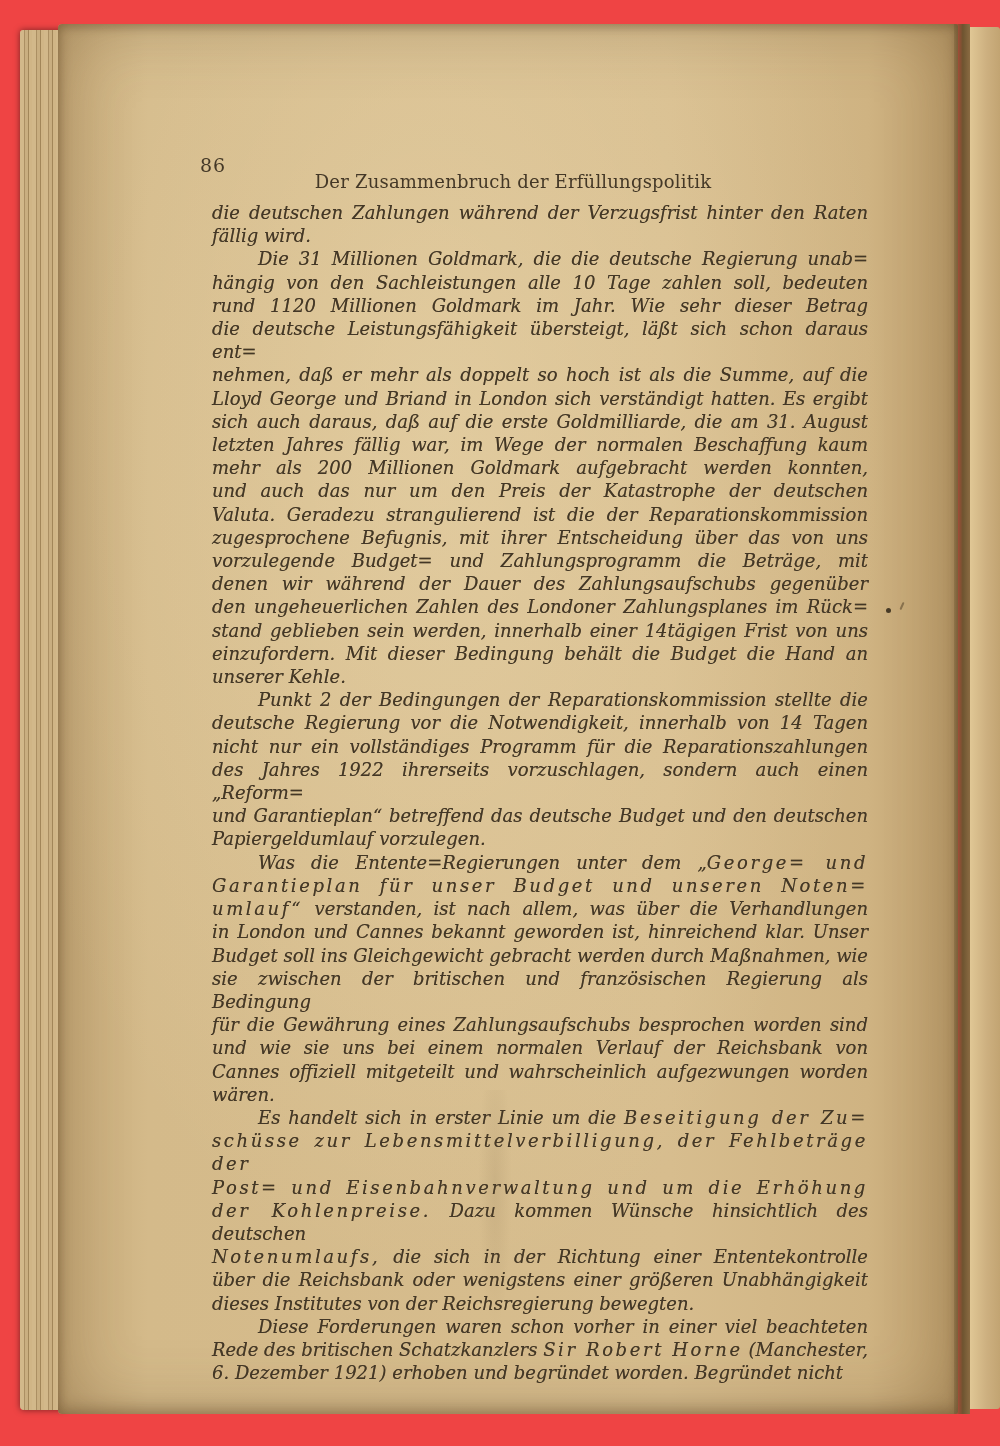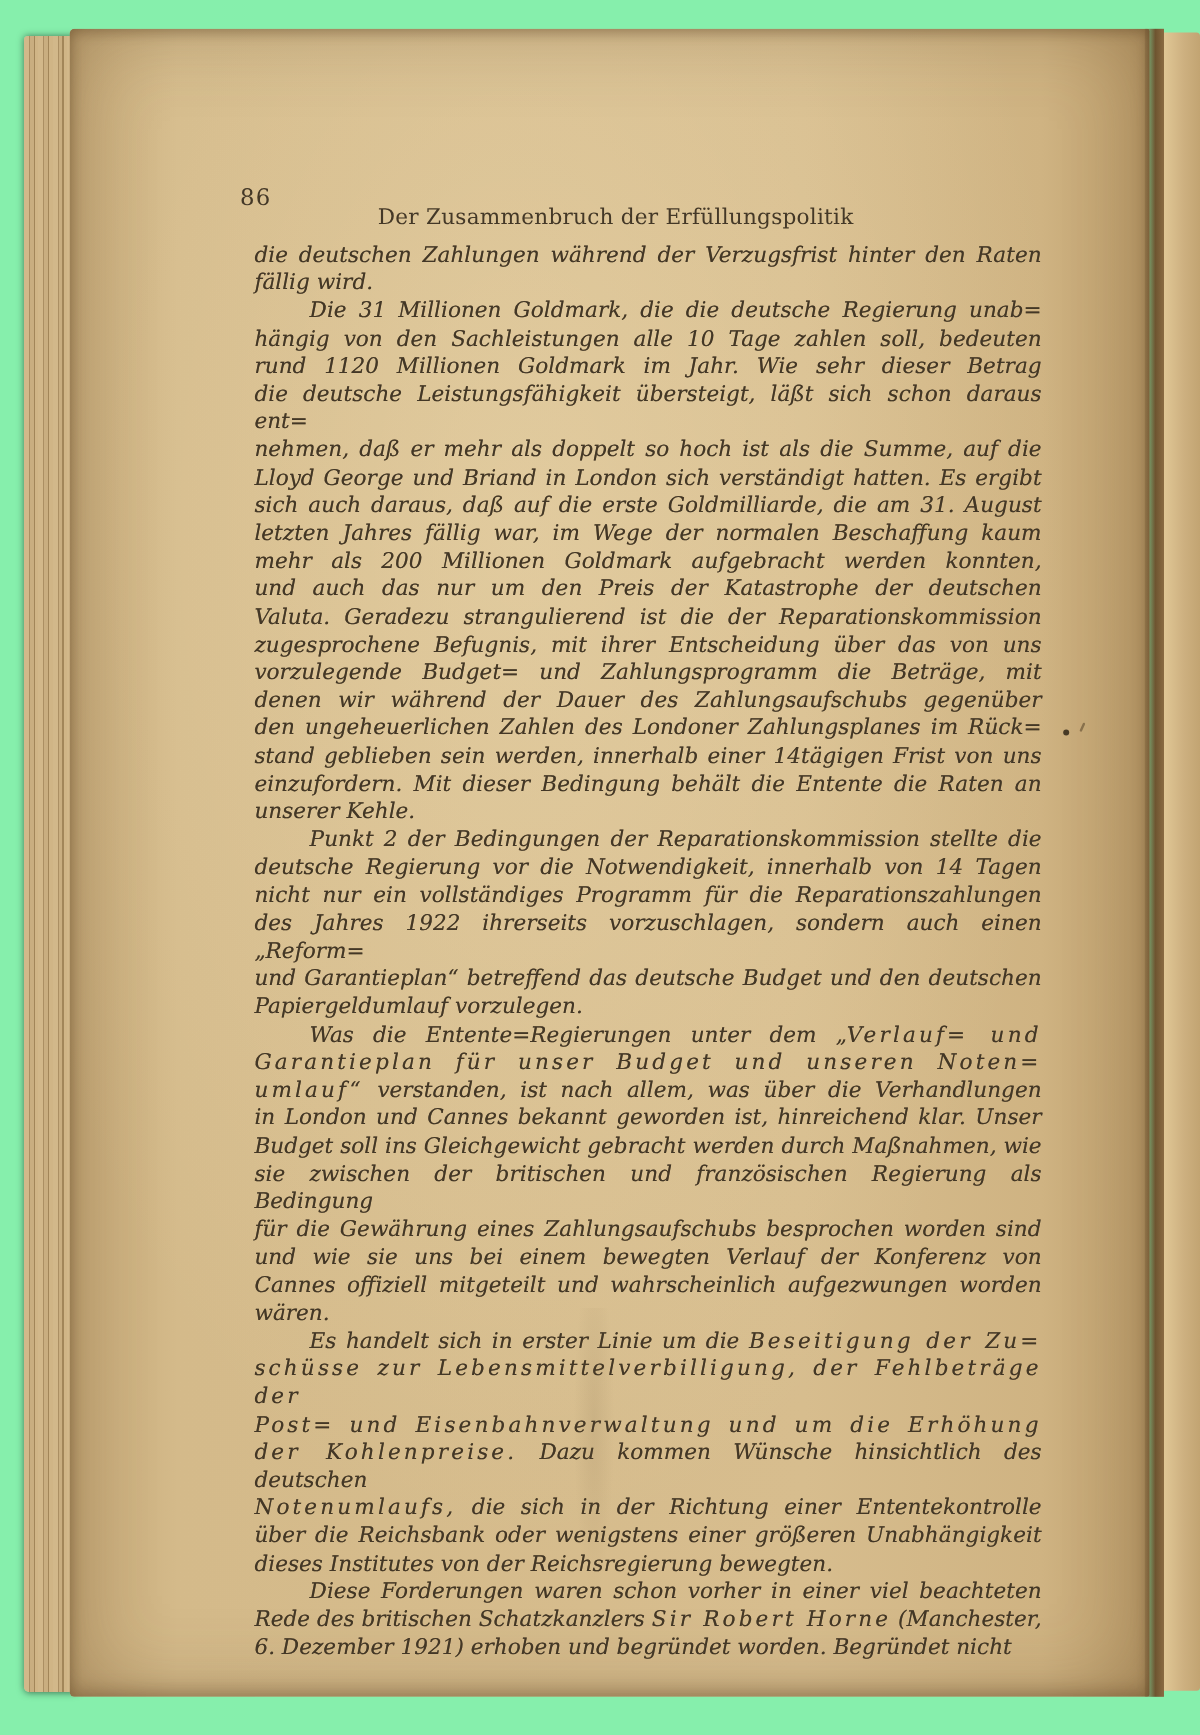--- a/index.html
+++ b/index.html
@@ -1,16 +1,16 @@
 <!DOCTYPE html>
 <html><head>
 <meta charset="utf-8">
 <style>
   html,body{margin:0;padding:0;background:#131109;}
-  .stage{position:relative;width:1000px;height:1446px;background:#86efac;overflow:hidden;
+  .stage{position:relative;width:1000px;height:1446px;background:#ef4444;overflow:hidden;
          font-family:"DejaVu Serif", serif;}
   
   .edge-stack{position:absolute;left:20px;top:30px;width:44px;height:1380px;
     background:repeating-linear-gradient(90deg,#d2b88a 0 4px,#ab8f63 4px 5px,#c9ae80 5px 8px,#a28659 8px 9px,#d0b586 9px 12px);
     border-radius:3px 0 0 4px;
     box-shadow:0 0 6px rgba(0,0,0,.5);}
   
   .sheet{position:absolute;left:58px;top:24px;width:900px;height:1390px;
     background:
       radial-gradient(ellipse at 42% 30%, rgba(255,242,205,.28), rgba(255,242,205,0) 62%),
@@ -78,42 +78,42 @@
       <div class="ln">sich auch daraus, daß auf die erste Goldmilliarde, die am 31. August</div>
       <div class="ln">letzten Jahres fällig war, im Wege der normalen Beschaffung kaum</div>
       <div class="ln">mehr als 200 Millionen Goldmark aufgebracht werden konnten,</div>
       <div class="ln">und auch das nur um den Preis der Katastrophe der deutschen</div>
       <div class="ln">Valuta. Geradezu strangulierend ist die der Reparationskommission</div>
       <div class="ln">zugesprochene Befugnis, mit ihrer Entscheidung über das von uns</div>
       <div class="ln">vorzulegende Budget= und Zahlungsprogramm die Beträge, mit</div>
       <div class="ln">denen wir während der Dauer des Zahlungsaufschubs gegenüber</div>
       <div class="ln">den ungeheuerlichen Zahlen des Londoner Zahlungsplanes im Rück=</div>
       <div class="ln">stand geblieben sein werden, innerhalb einer 14tägigen Frist von uns</div>
-      <div class="ln">einzufordern.  Mit dieser Bedingung behält die Entente die Raten an</div>
+      <div class="ln">einzufordern.  Mit dieser Bedingung behält die Budget die Hand an</div>
       <div class="ln pl">unserer Kehle.</div>
     </div>
 
     <div class="par">
       <div class="ln ind">Punkt 2 der Bedingungen der Reparationskommission stellte die</div>
       <div class="ln">deutsche Regierung vor die Notwendigkeit, innerhalb von 14 Tagen</div>
       <div class="ln">nicht nur ein vollständiges Programm für die Reparationszahlungen</div>
       <div class="ln">des Jahres 1922 ihrerseits vorzuschlagen, sondern auch einen „Reform=</div>
       <div class="ln">und Garantieplan“ betreffend das deutsche Budget und den deutschen</div>
       <div class="ln pl">Papiergeldumlauf vorzulegen.</div>
     </div>
 
     <div class="par">
-      <div class="ln ind"><span>Was die Entente=Regierungen unter dem „</span><span class="sp">Verlauf= und</span></div>
+      <div class="ln ind"><span>Was die Entente=Regierungen unter dem „</span><span class="sp">George= und</span></div>
       <div class="ln"><span class="sp">Garantieplan für unser Budget und unseren Noten=</span></div>
       <div class="ln"><span class="sp">umlauf“</span><span> verstanden, ist nach allem, was über die Verhandlungen</span></div>
       <div class="ln">in London und Cannes bekannt geworden ist, hinreichend klar.  Unser</div>
       <div class="ln">Budget soll ins Gleichgewicht gebracht werden durch Maßnahmen, wie</div>
       <div class="ln">sie zwischen der britischen und französischen Regierung als Bedingung</div>
       <div class="ln">für die Gewährung eines Zahlungsaufschubs besprochen worden sind</div>
-      <div class="ln">und wie sie uns bei einem bewegten Verlauf der Konferenz von</div>
+      <div class="ln">und wie sie uns bei einem normalen Verlauf der Reichsbank von</div>
       <div class="ln">Cannes offiziell mitgeteilt und wahrscheinlich aufgezwungen worden</div>
       <div class="ln pl">wären.</div>
     </div>
 
     <div class="par">
       <div class="ln ind"><span>Es handelt sich in erster Linie um die </span><span class="sp">Beseitigung der Zu=</span></div>
       <div class="ln"><span class="sp">schüsse zur Lebensmittelverbilligung, der Fehlbeträge der</span></div>
       <div class="ln"><span class="sp">Post= und Eisenbahnverwaltung und um die Erhöhung</span></div>
       <div class="ln"><span class="sp">der Kohlenpreise.</span><span> Dazu kommen Wünsche hinsichtlich des deutschen</span></div>
       <div class="ln"><span class="sp">Notenumlaufs,</span><span> die sich in der Richtung einer Ententekontrolle</span></div>

